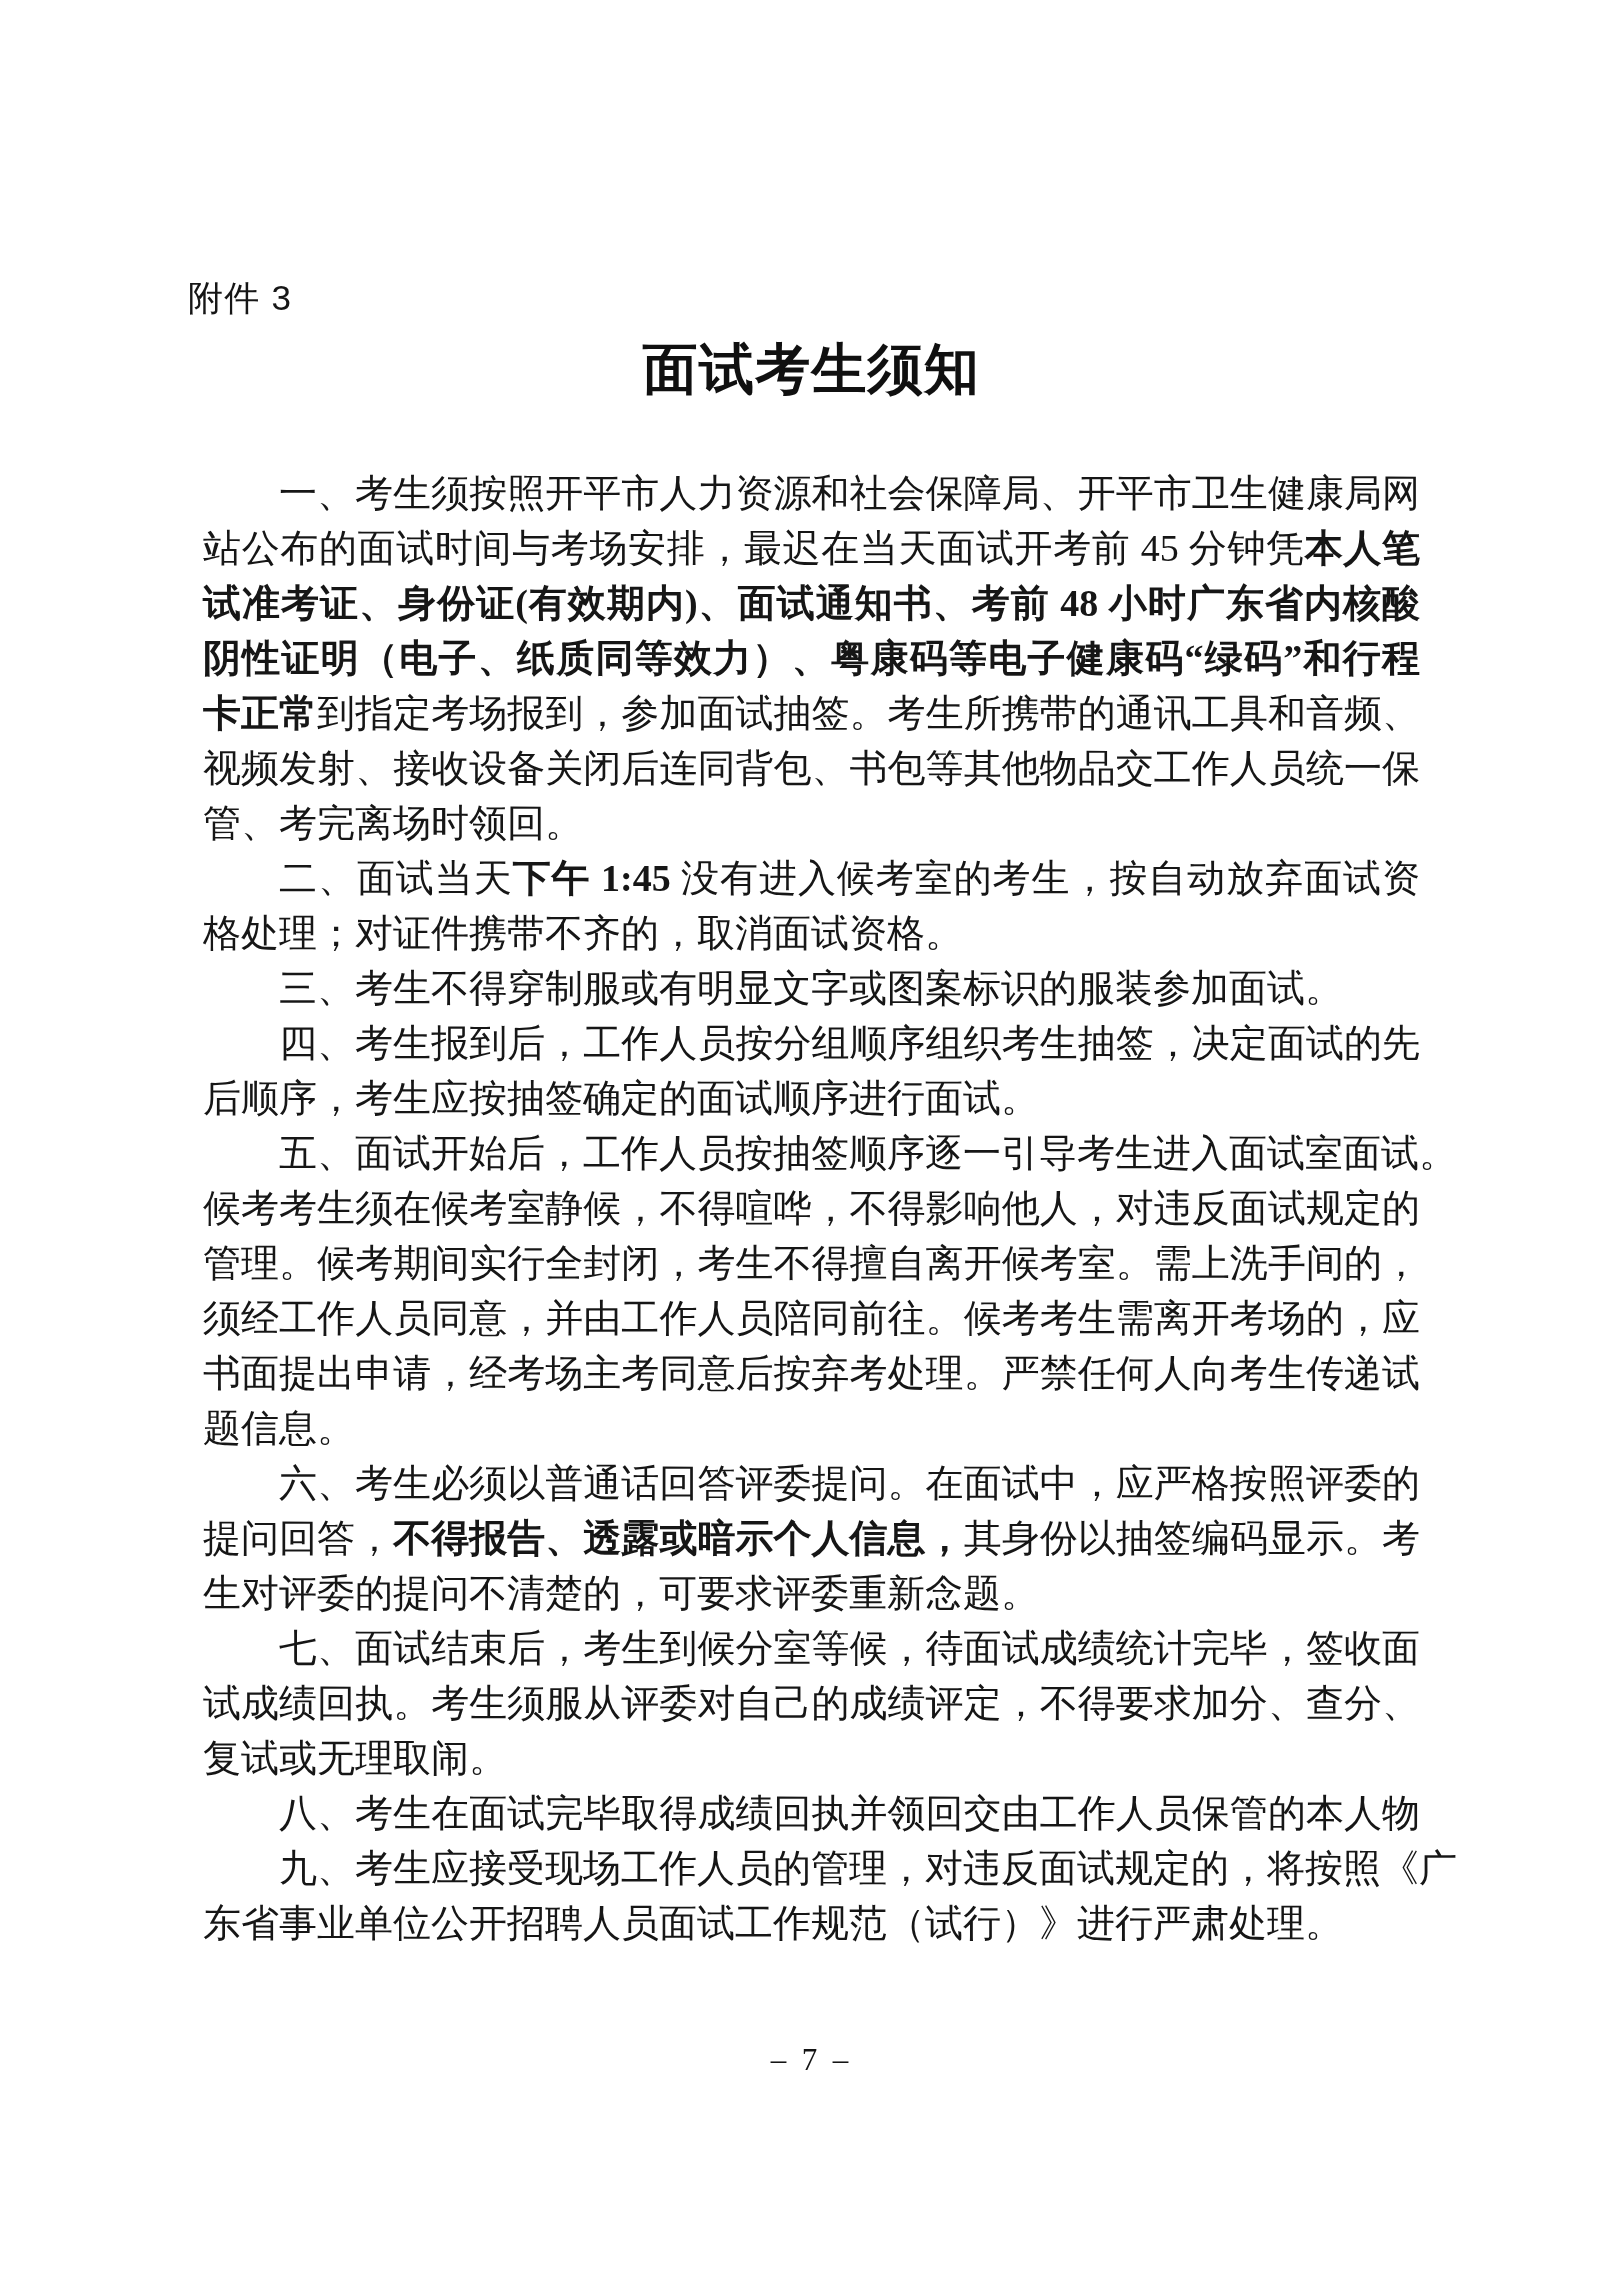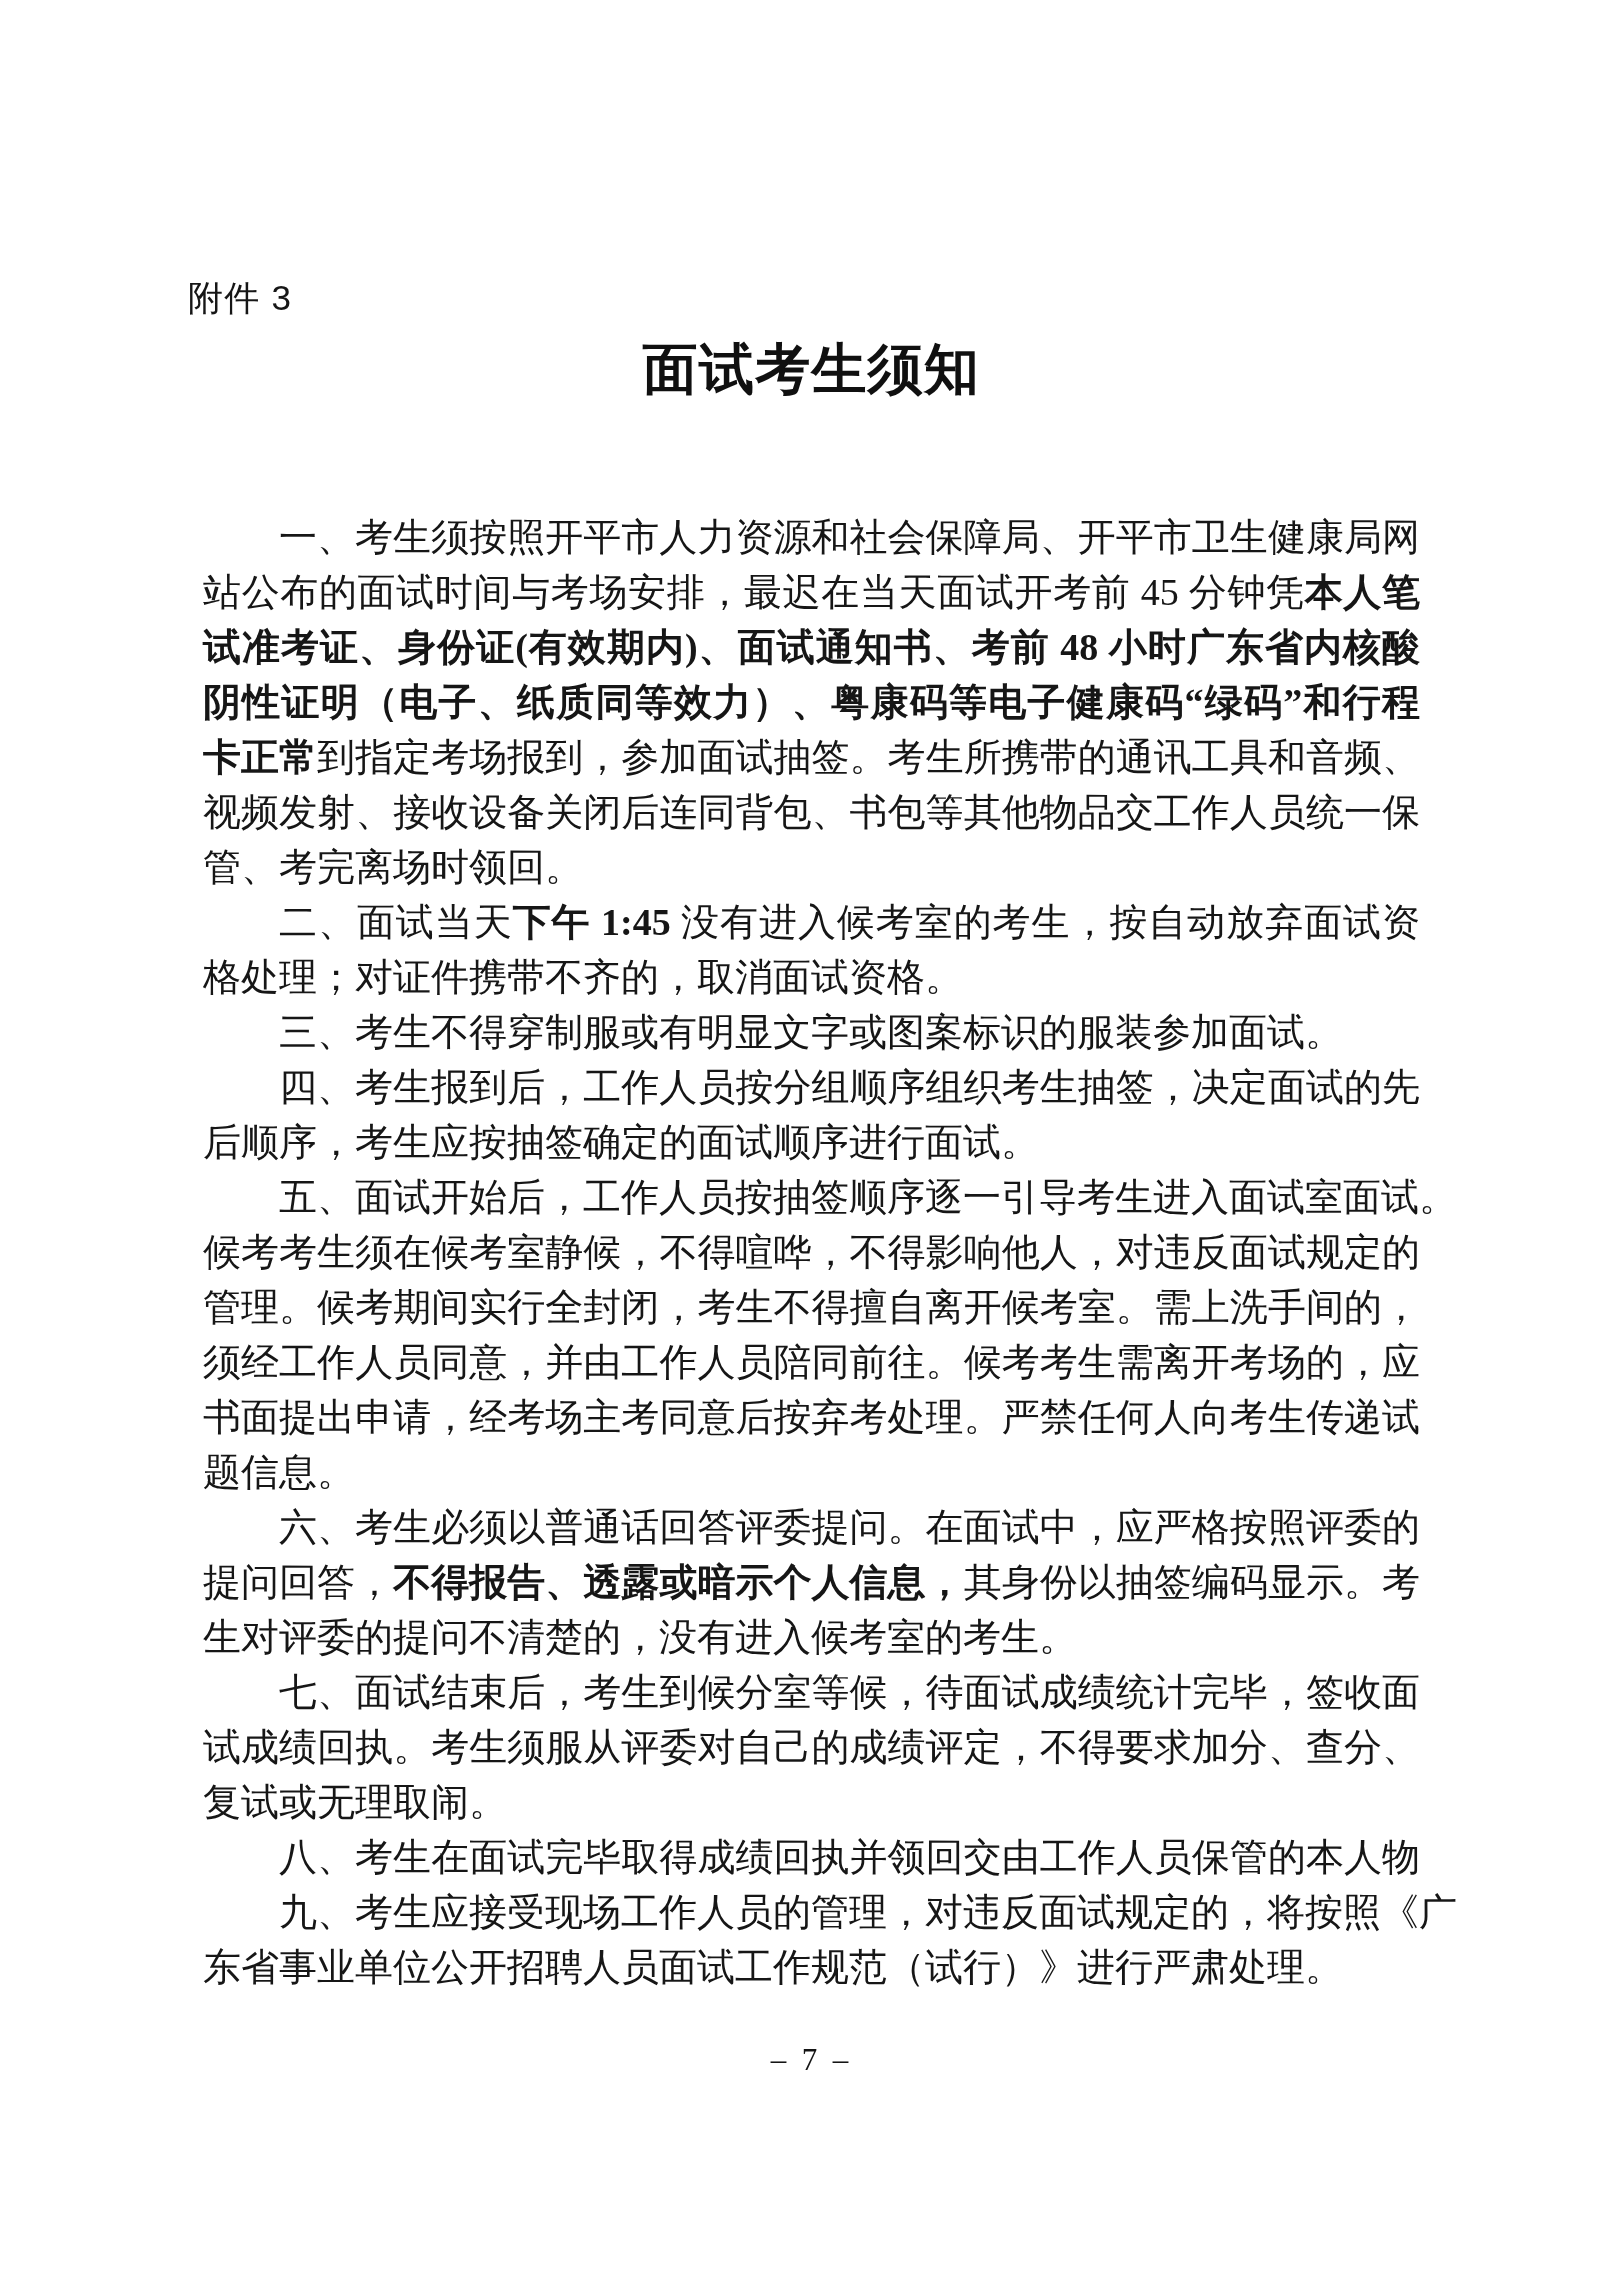--- a/index.html
+++ b/index.html
@@ -37,21 +37,20 @@
   }
   .doc-body {
     position: absolute;
     left: 203px;
     top: 466px;
     width: 1217px;
     font-family: "Liberation Serif", "DejaVu Serif", serif;
     font-size: 38px;
     line-height: 55px;
     color: #161616;
-    margin-top: 44px;
   }
   .doc-body .line {
     text-align: justify;
     text-align-last: justify;
     text-justify: inter-character;
     white-space: nowrap;
     height: 55px;
   }
   .doc-body .line.first { text-indent: 76px; }
   .doc-body .line.last { text-align-last: left; }
@@ -88,21 +87,21 @@
       <div class="line first"><span>四、考生报到后，工作人员按分组顺序组织考生抽签，决定面试的先</span></div>
       <div class="line last"><span>后顺序，考生应按抽签确定的面试顺序进行面试。</span></div>
       <div class="line first"><span>五、面试开始后，工作人员按抽签顺序逐一引导考生进入面试室面试。</span></div>
       <div class="line"><span>候考考生须在候考室静候，不得喧哗，不得影响他人，对违反面试规定的</span></div>
       <div class="line"><span>管理。候考期间实行全封闭，考生不得擅自离开候考室。需上洗手间的，</span></div>
       <div class="line"><span>须经工作人员同意，并由工作人员陪同前往。候考考生需离开考场的，应</span></div>
       <div class="line"><span>书面提出申请，经考场主考同意后按弃考处理。严禁任何人向考生传递试</span></div>
       <div class="line last"><span>题信息。</span></div>
       <div class="line first"><span>六、考生必须以普通话回答评委提问。在面试中，应严格按照评委的</span></div>
       <div class="line"><span>提问回答，</span><span class="bold">不得报告、透露或暗示个人信息，</span><span>其身份以抽签编码显示。考</span></div>
-      <div class="line last"><span>生对评委的提问不清楚的，没有进入候考室的考生。</span></div>
+      <div class="line last"><span>生对评委的提问不清楚的，可要求评委重新念题。</span></div>
       <div class="line first"><span>七、面试结束后，考生到候分室等候，待面试成绩统计完毕，签收面</span></div>
       <div class="line"><span>试成绩回执。考生须服从评委对自己的成绩评定，不得要求加分、查分、</span></div>
       <div class="line last"><span>复试或无理取闹。</span></div>
       <div class="line first"><span>八、考生在面试完毕取得成绩回执并领回交由工作人员保管的本人物</span></div>
       <div class="line first"><span>九、考生应接受现场工作人员的管理，对违反面试规定的，将按照《广</span></div>
       <div class="line last"><span>东省事业单位公开招聘人员面试工作规范（试行）》进行严肃处理。</span></div>
     </div>
   <div class="page-footer">– 7 –</div>
 </div>
 

